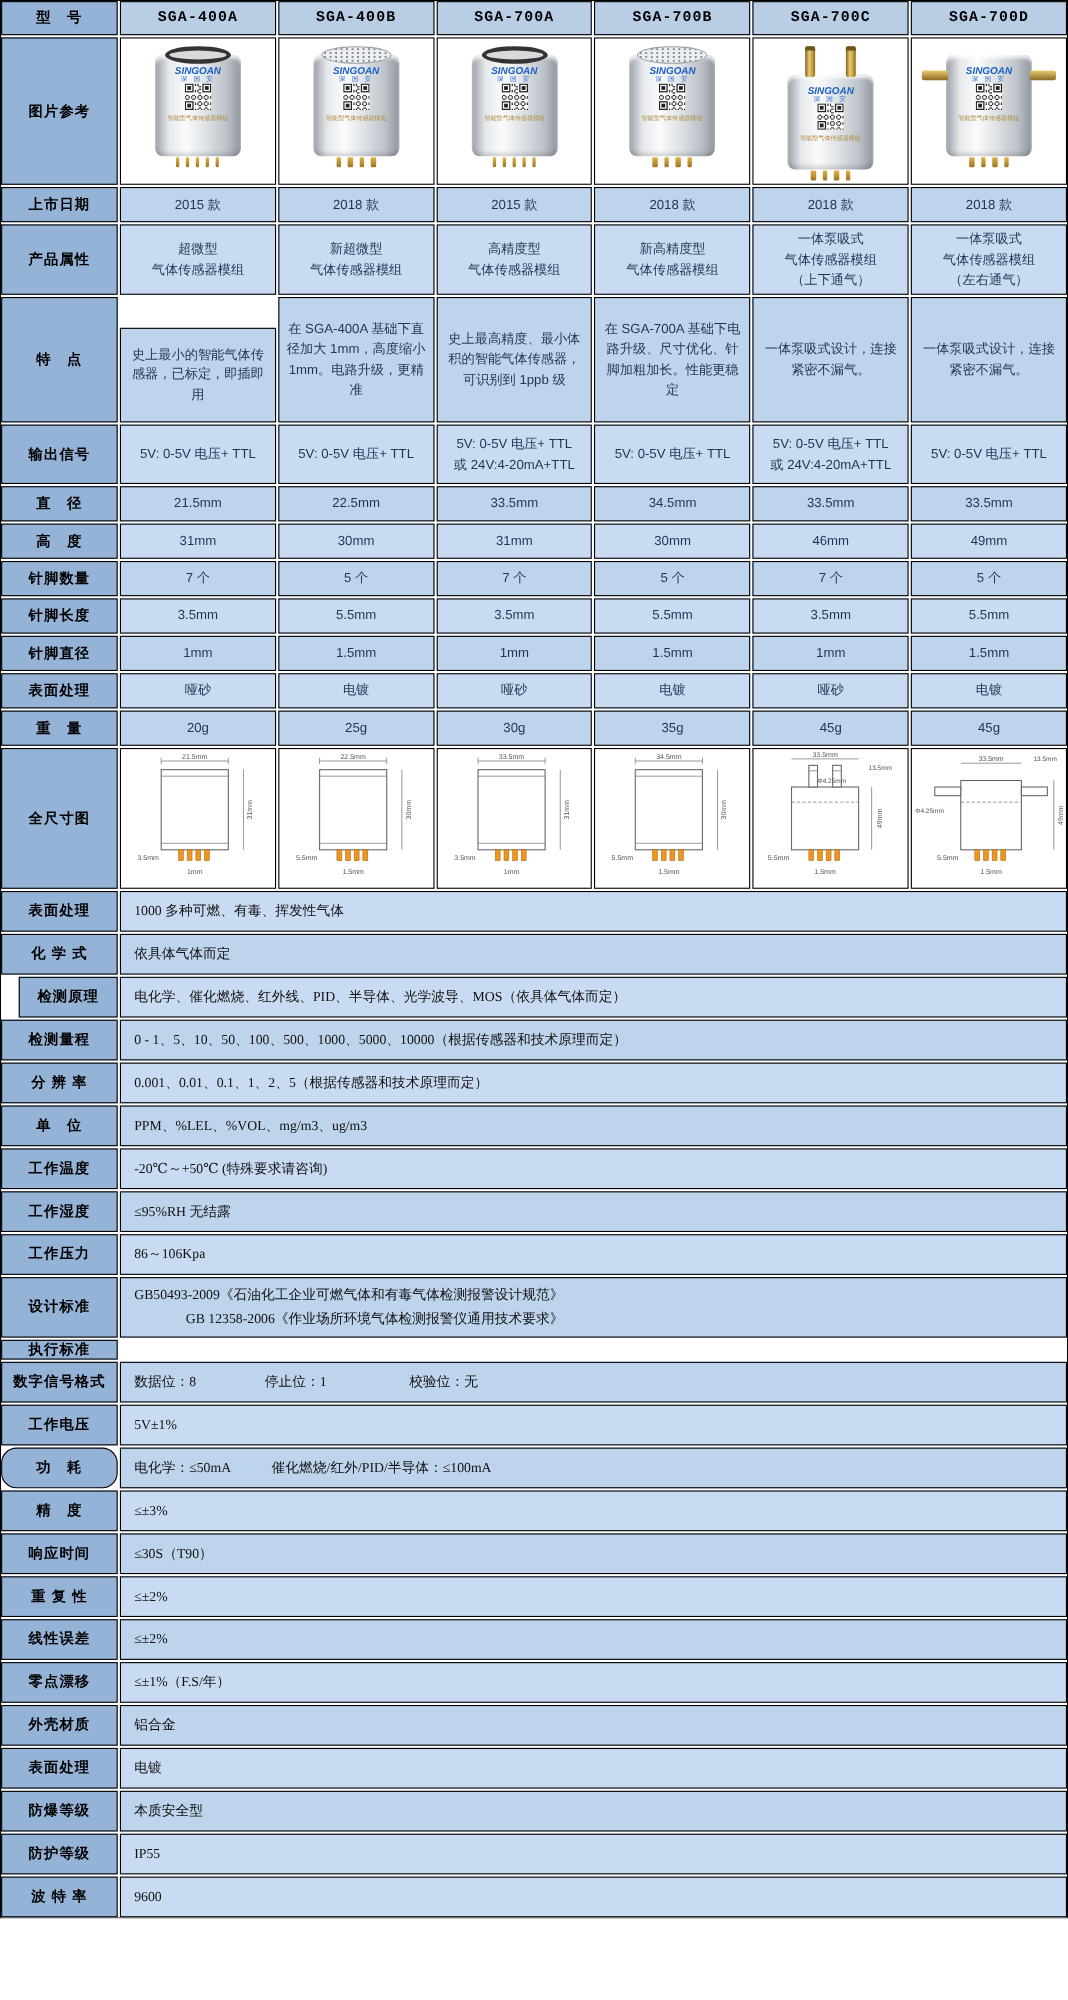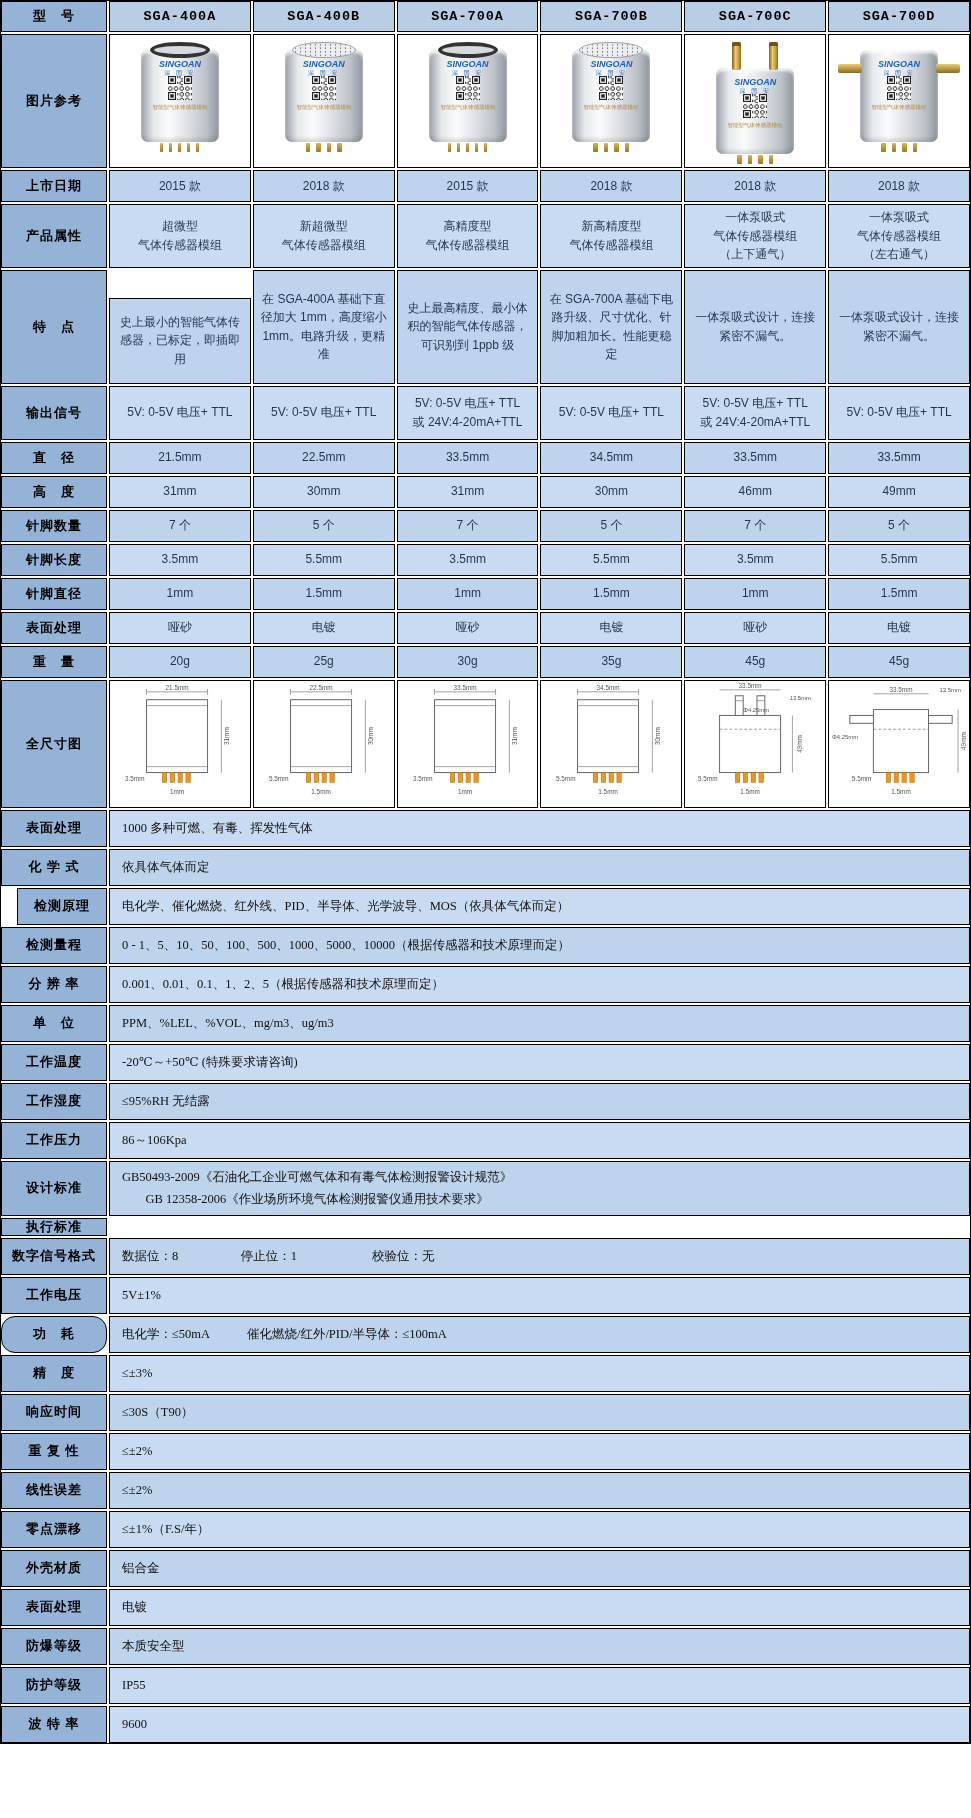--- a/index.html
+++ b/index.html
@@ -15,21 +15,21 @@
        font-family:"Liberation Mono","DejaVu Sans Mono",monospace;letter-spacing:1px;
        display:flex;align-items:center;justify-content:center;}
   .val{background:#c9dbf2;color:#1f3550;font-size:12px;line-height:1.55;
        display:flex;align-items:center;justify-content:center;text-align:center;
        white-space:pre-line;padding:3px 5px;}
   .val.alt{background:#bed3ec;}
   .photo-cell,.diag-cell{background:#fff;display:flex;align-items:center;justify-content:center;overflow:hidden;}
   .bval{background:#c9dbf2;color:#111;font-size:12.5px;line-height:1.8;
        font-family:"Liberation Serif","DejaVu Serif",serif;
        display:flex;flex-direction:column;justify-content:center;align-items:flex-start;
-       text-align:center;white-space:pre-line;padding:4px 4px 4px 12px;}
+       text-align:right;white-space:pre-line;padding:4px 4px 4px 12px;}
   .bval.alt{background:#bed3ec;}
   
   .photo-wrap{position:relative;width:104px;height:126px;display:flex;flex-direction:column;align-items:center;}
   .ph-body{position:relative;width:78px;height:92px;margin-top:12px;border-radius:7px;
       background:linear-gradient(90deg,#9aa0a9 0%,#e6e9ec 16%,#fafbfc 36%,#dde1e5 60%,#bcc1c8 84%,#8f959e 100%);
       box-shadow:inset 0 3px 3px rgba(255,255,255,.8), inset 0 -3px 4px rgba(0,0,0,.15);
       display:flex;flex-direction:column;align-items:center;}
   .ph-body.tall{height:86px;margin-top:30px;}
   .ph-ring{position:absolute;top:-8px;left:50%;transform:translateX(-50%);
       width:60px;height:16px;border-radius:50%;background:#d7dadd;border:4px solid #333;box-sizing:border-box;}

